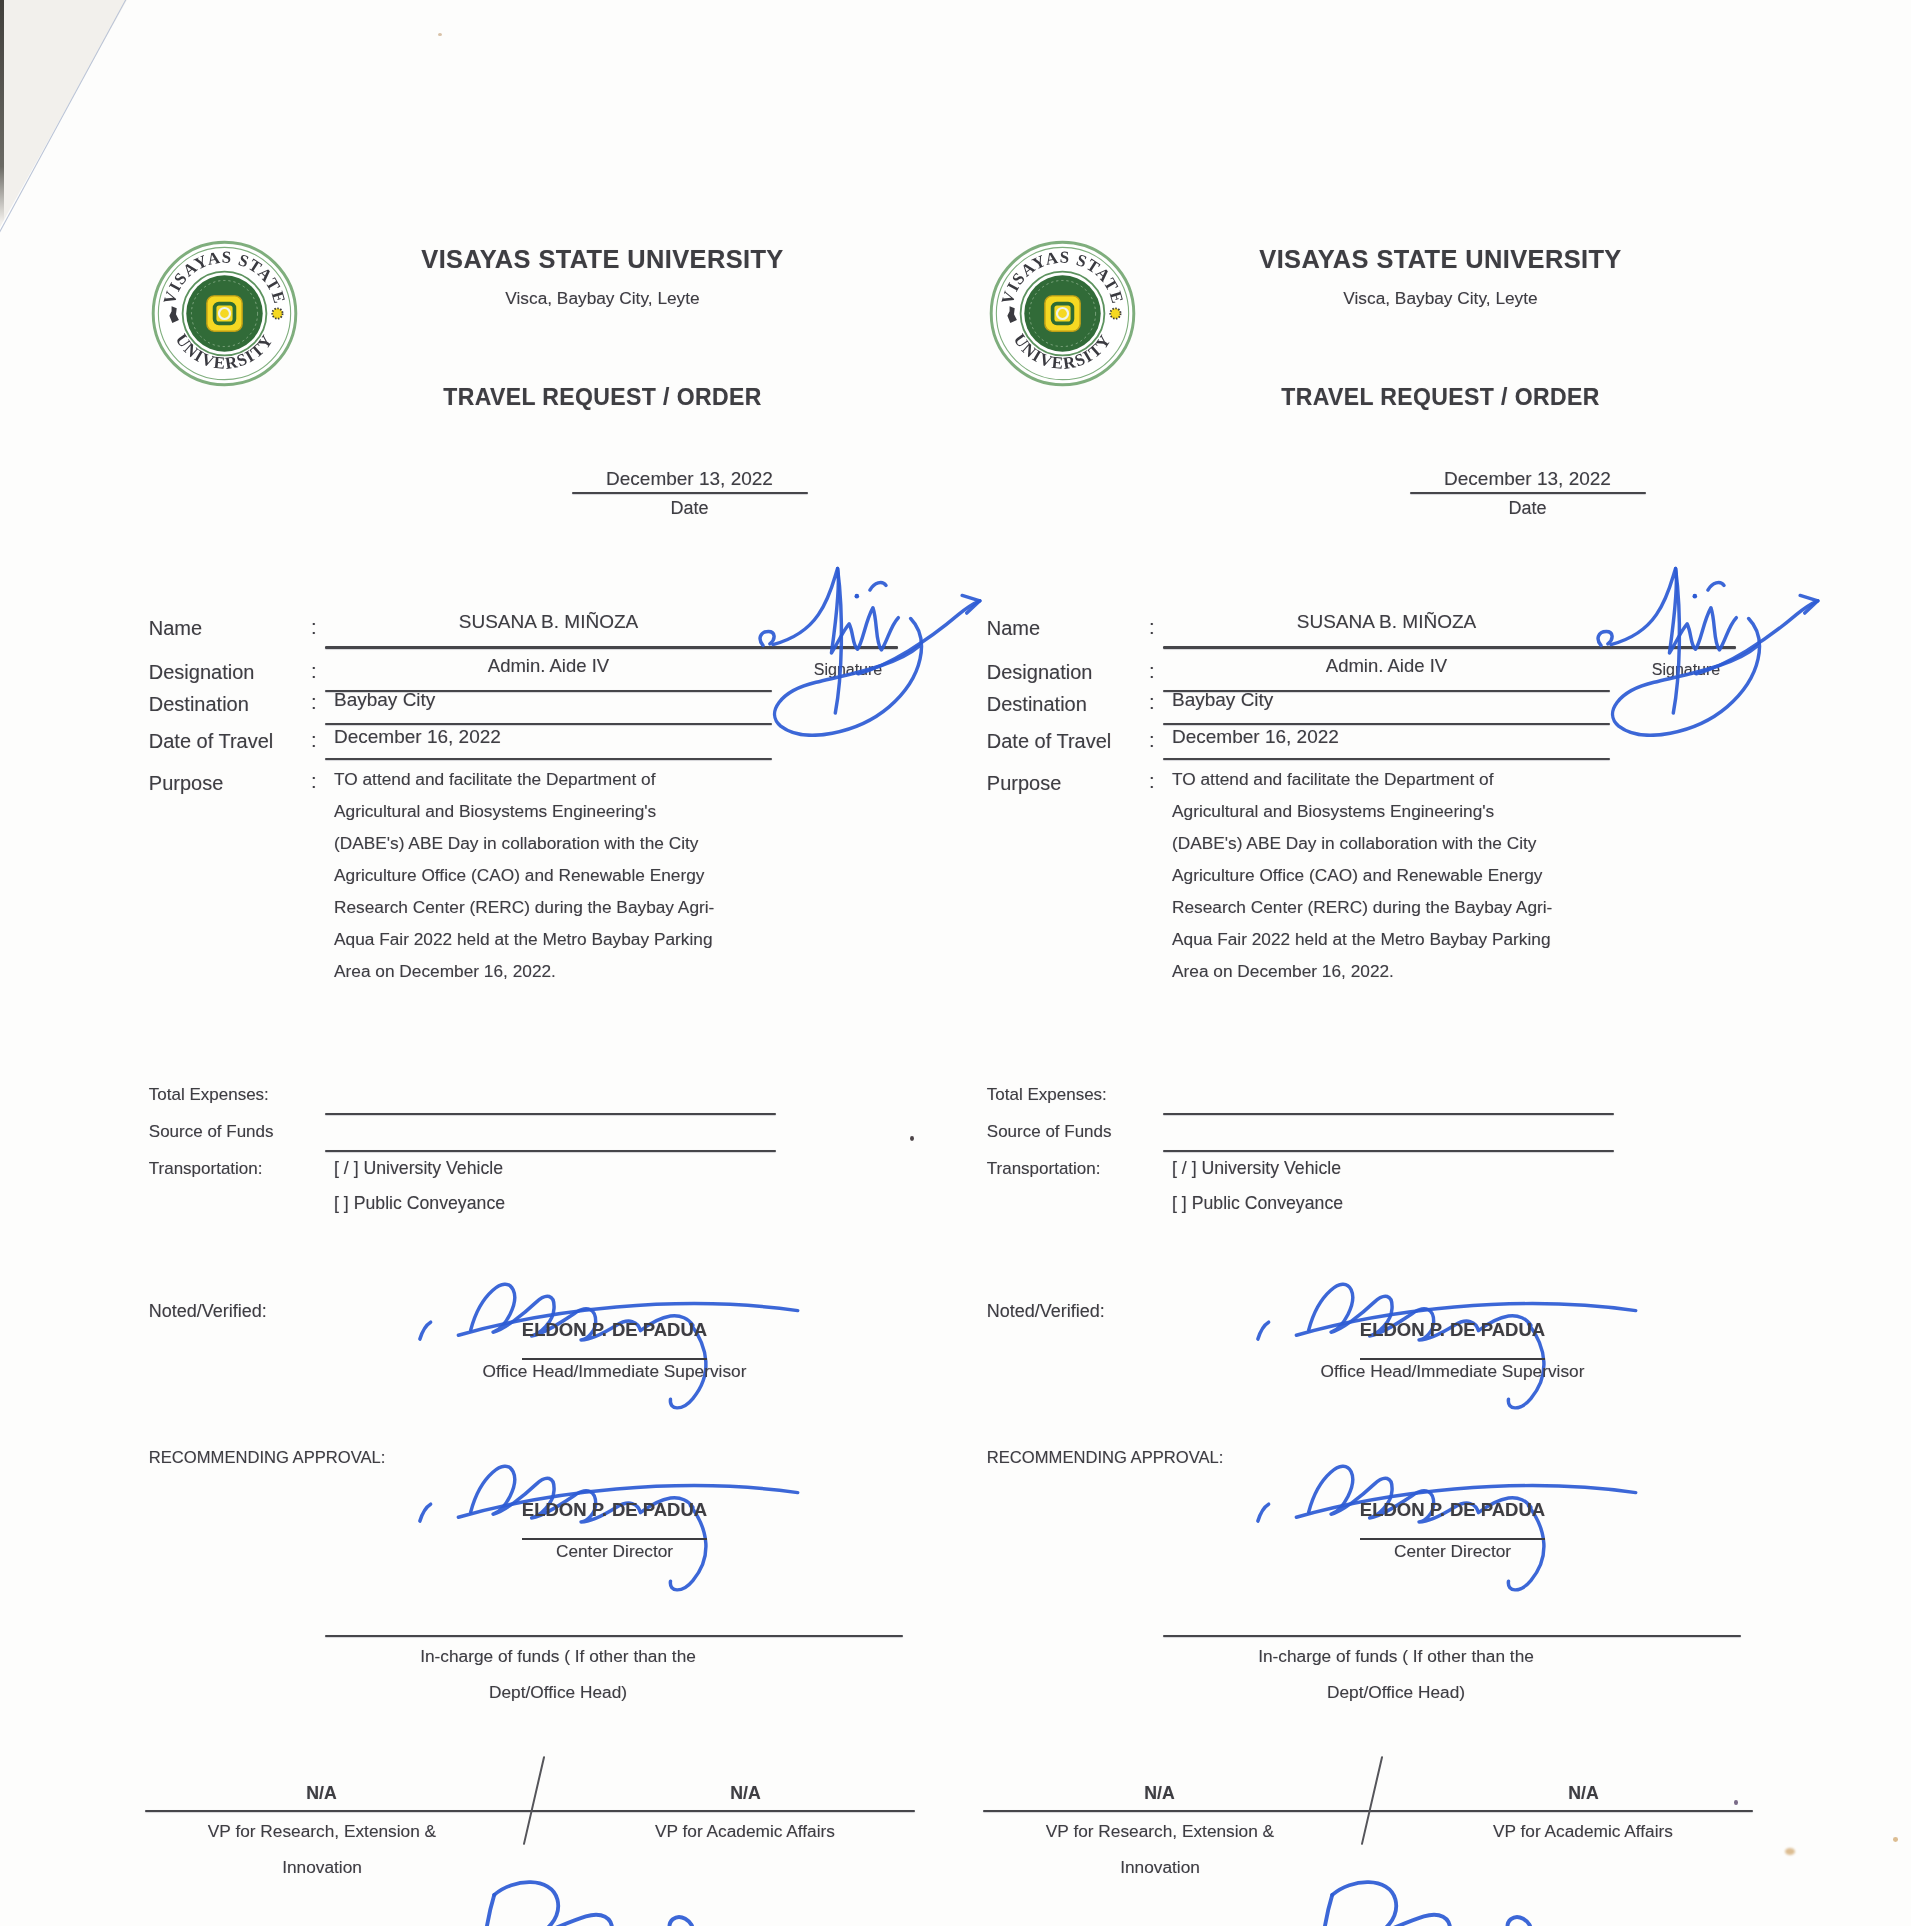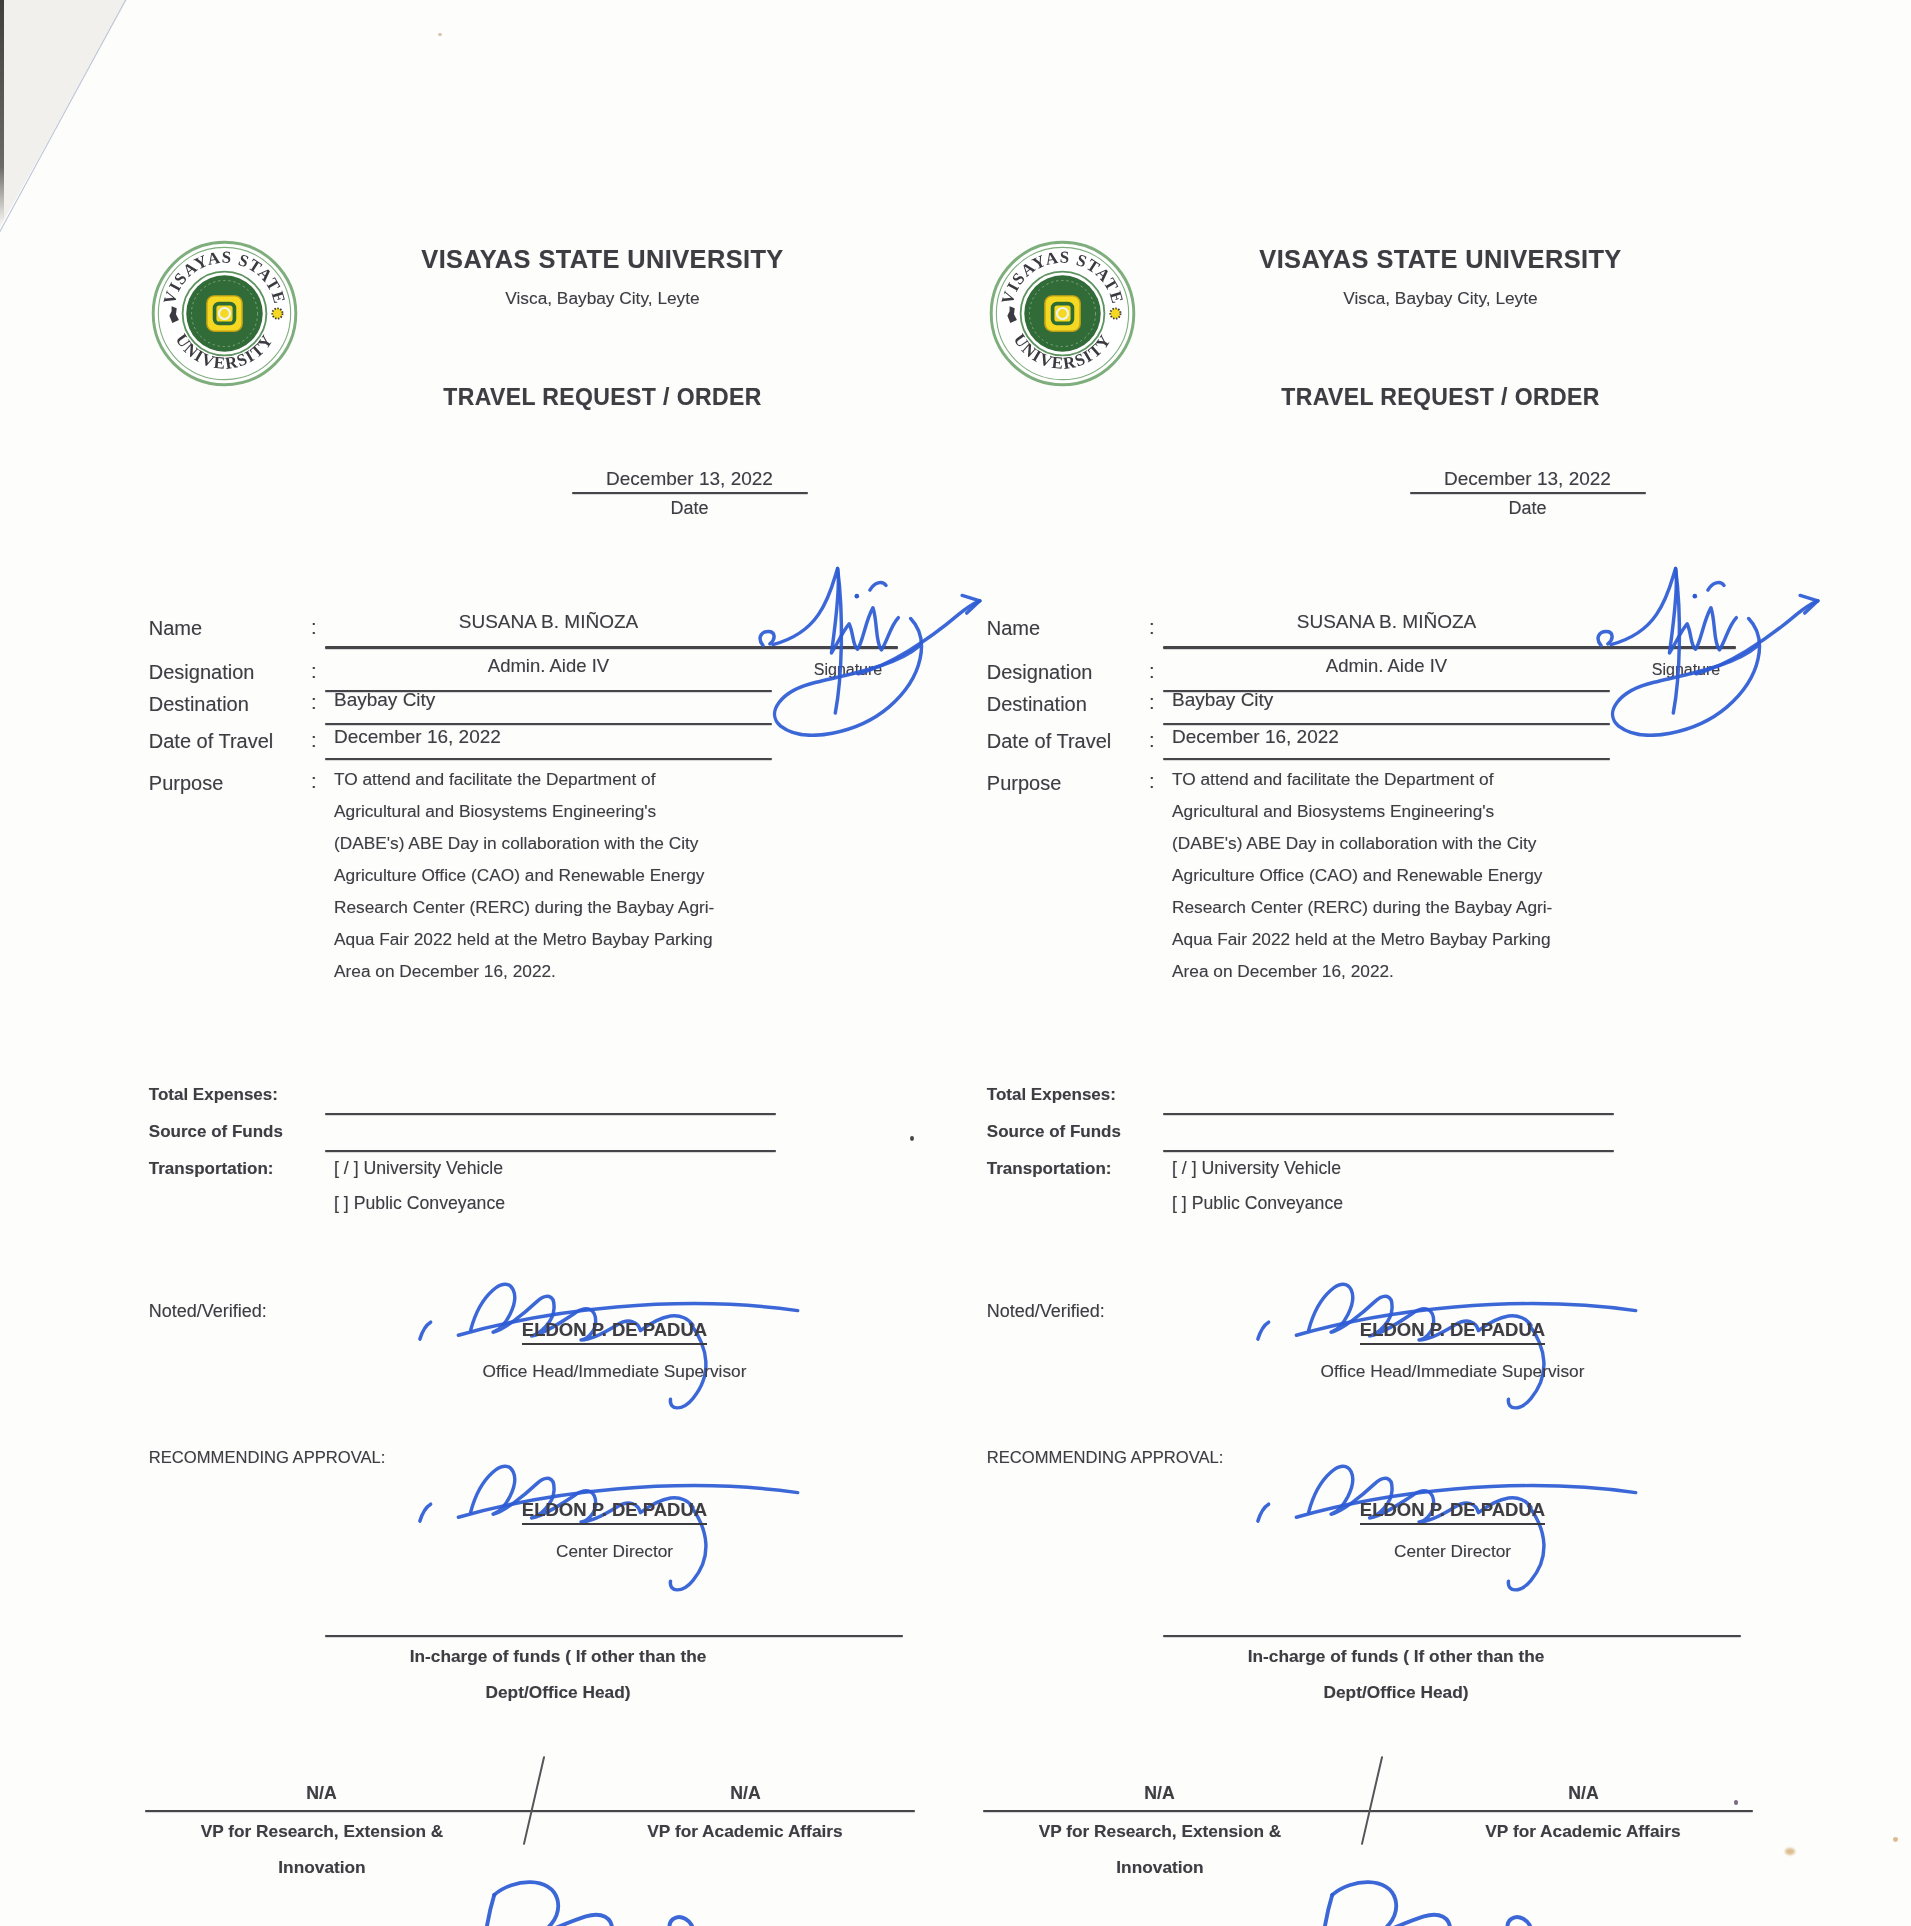--- a/index.html
+++ b/index.html
@@ -4,26 +4,26 @@
 <style>
   html,body{margin:0;padding:0;background:#e9e8e5;}
   .page{position:relative;width:1911px;height:2704px;background:#fdfdfc;overflow:hidden;
         font-family:"Liberation Sans",sans-serif;color:#3e3e42;}
   .abs{position:absolute;}
   .t{color:#3e3e42;text-shadow:0 0 0.8px rgba(70,70,95,.25),0.4px 0 0 rgba(150,60,60,.08),-0.4px 0 0 rgba(60,80,160,.08);}
   .c{text-align:center;}
   .b{font-weight:bold;}
   .pre{white-space:pre-line;}
   .line{position:absolute;height:2.3px;background:#46464a;border-radius:1.2px;box-shadow:0 0.4px 0.8px rgba(70,70,90,.4);}
-  .nameline{border-bottom:2.7px solid #3c3c40;padding-bottom:3px;}
+  .nameline{border-bottom:2.7px solid #3c3c40;padding-bottom:18px;}
   .ink{stroke:#2d5bd4;fill:none;stroke-linecap:round;stroke-linejoin:round;opacity:.93;}
   .sigsvg{position:absolute;filter:blur(0.2px);}
   .form{position:absolute;top:0;width:925px;height:2704px;}
   .lbl{font-size:20px;}
-  .cap{font-size:17.3px;font-weight:bold;}
+  .cap{font-size:17.3px;}
   .speck{position:absolute;border-radius:50%;}
 </style>
 </head>
 <body>
 
 <div class="page">
 
   <div class="abs" style="left:0;top:0;width:131px;height:231px;background:#f2f0ec;clip-path:polygon(0 0,127px 0,0 227px);"></div>
   <div class="abs" style="left:60px;top:-17.3px;width:1.2px;height:274px;background:#b9c3d6;transform:rotate(28.5deg);"></div>
   <div class="abs" style="left:0;top:0;width:3.5px;height:222px;background:linear-gradient(#413f3b,#6b6a64 75%,rgba(107,106,100,0));"></div>

